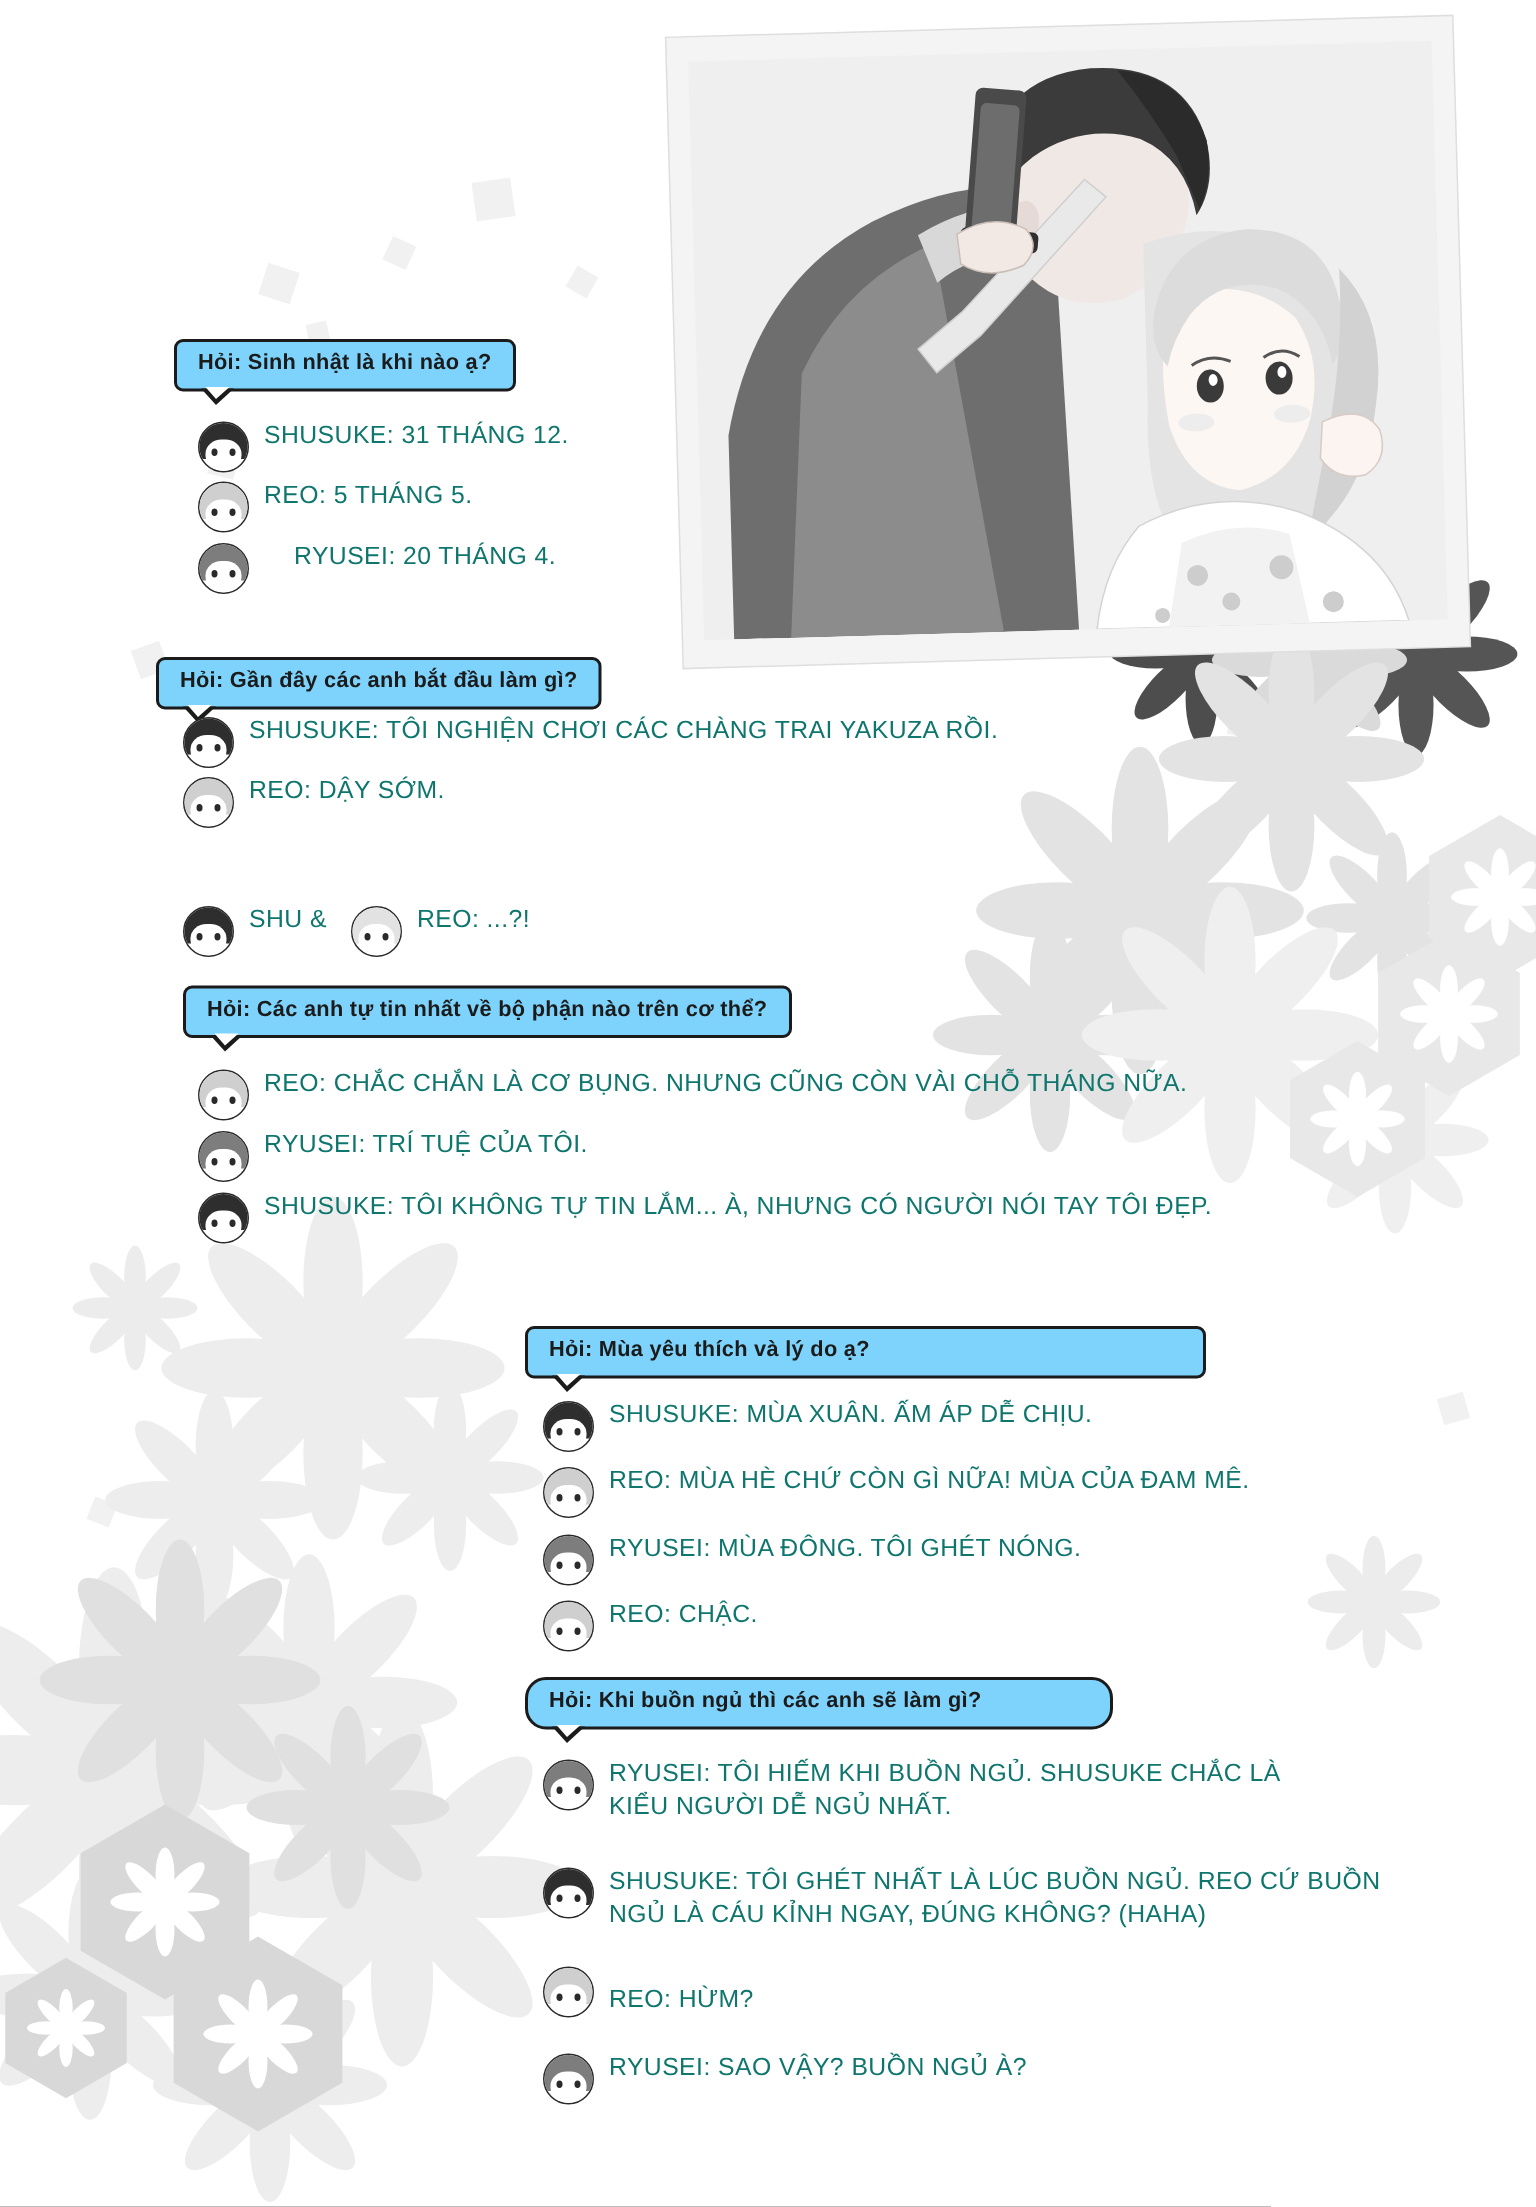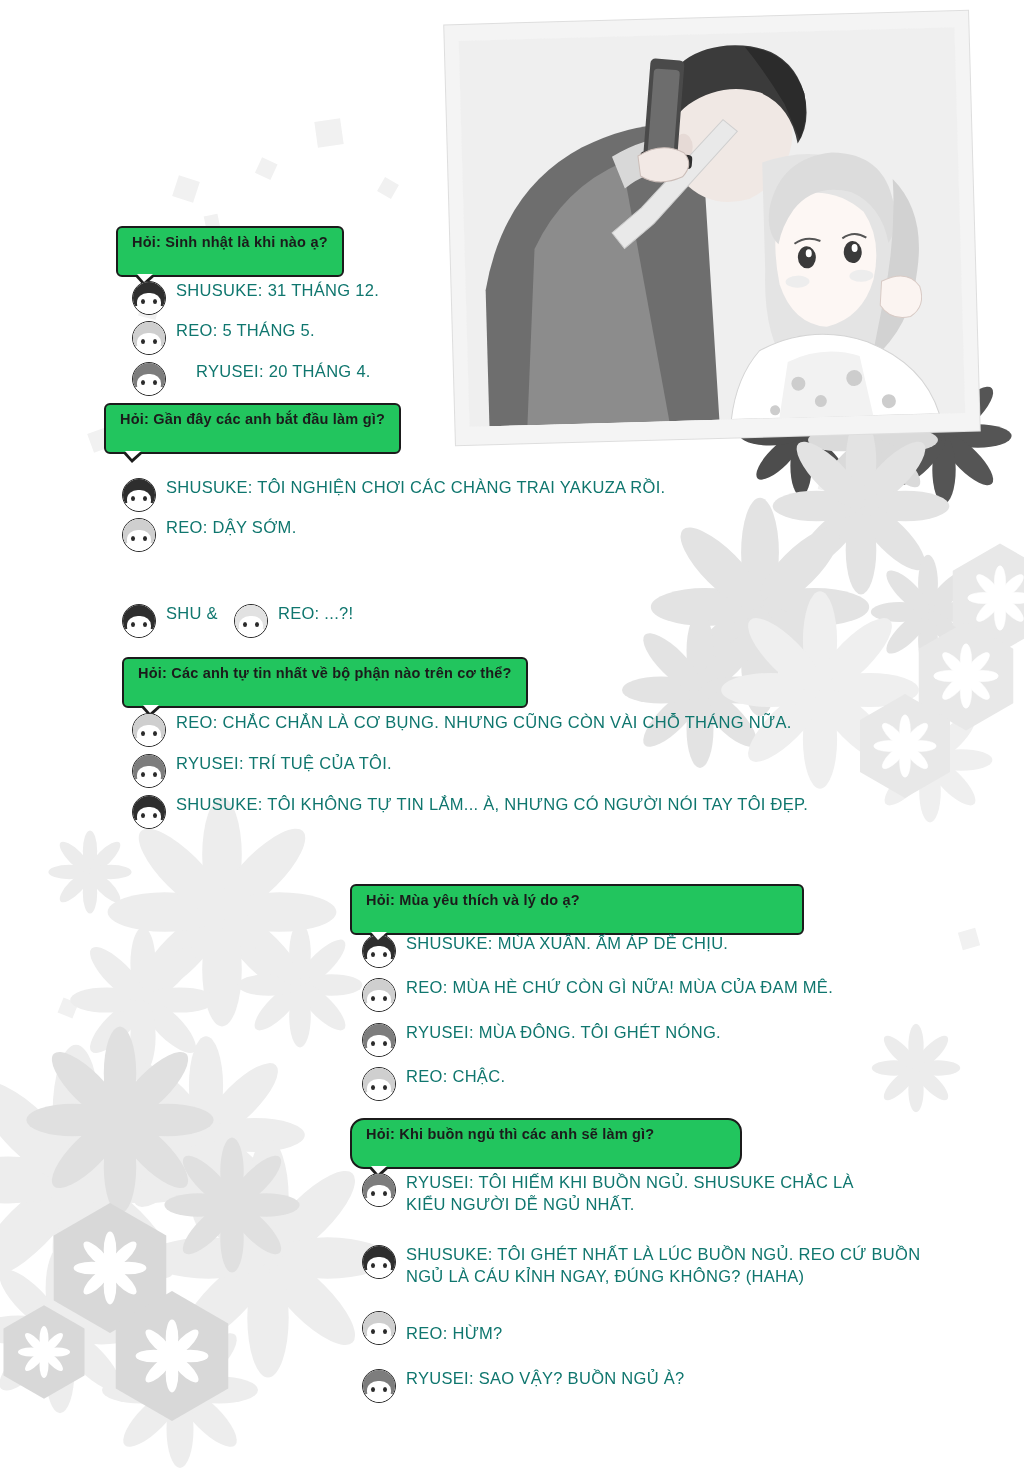--- a/index.html
+++ b/index.html
@@ -44,24 +44,24 @@
     position: absolute;
     left: 14px; top: 16px; right: 14px; bottom: 18px;
     overflow: hidden;
     background: #efefef;
   }
   .photo-art { position: absolute; left: 0; top: 0; width: 100%; height: 100%; }
 
   
   .q-bubble {
     position: absolute;
-    background: #22c55e;
+    background: #7dd3fc;
     border: 2px solid #1b1b1b;
     border-radius: 6px;
-    padding: 7px 14px 24px 14px;
+    padding: 7px 14px 8px 14px;
     font-size: 14.5px;
     font-weight: 700;
     letter-spacing: .2px;
     white-space: nowrap;
     line-height: 1.1;
   }
   .q-bubble::after {
     content: "";
     position: absolute;
     left: 16px;
@@ -338,21 +338,21 @@
       <span class="hair" style="background:#7d7d7d"></span>
       <span class="side-l" style="background:#7d7d7d"></span>
       <span class="side-r" style="background:#7d7d7d"></span>
       <span class="face"></span>
         <span class="eye l"></span>
         <span class="eye r"></span>
     </span>
     <span class="a-text">RYUSEI: 20 THÁNG 4.</span>
   </div>
 
-  <div class="q-bubble" style="left:104px; top:403px;">Hỏi: Gần đây các anh bắt đầu làm gì?</div>
+  <div class="q-bubble" style="left:104px; top:438px;">Hỏi: Gần đây các anh bắt đầu làm gì?</div>
 
   <div class="answer" style="left:122px; top:477px;">
     <span class="avatar">
       <span class="hair" style="background:#2e2e2e"></span>
       <span class="side-l" style="background:#2e2e2e"></span>
       <span class="side-r" style="background:#2e2e2e"></span>
       <span class="face"></span>
         <span class="eye l"></span>
         <span class="eye r"></span>
     </span>

